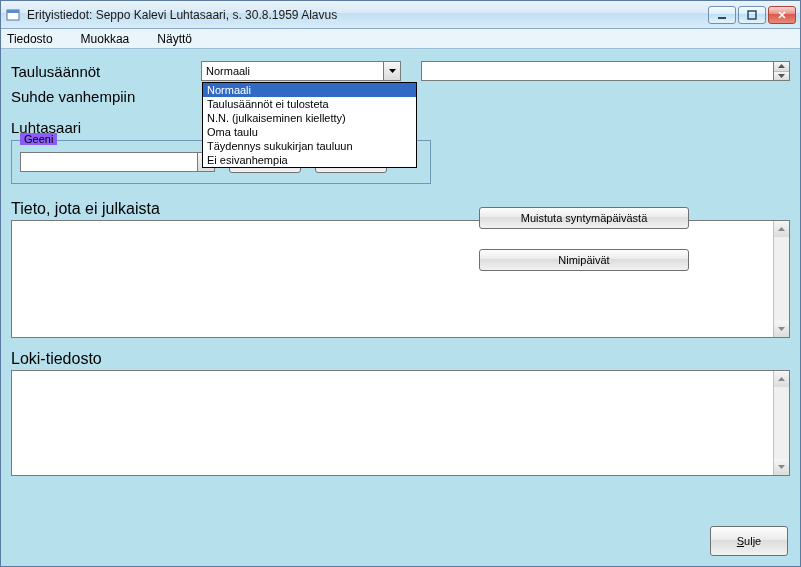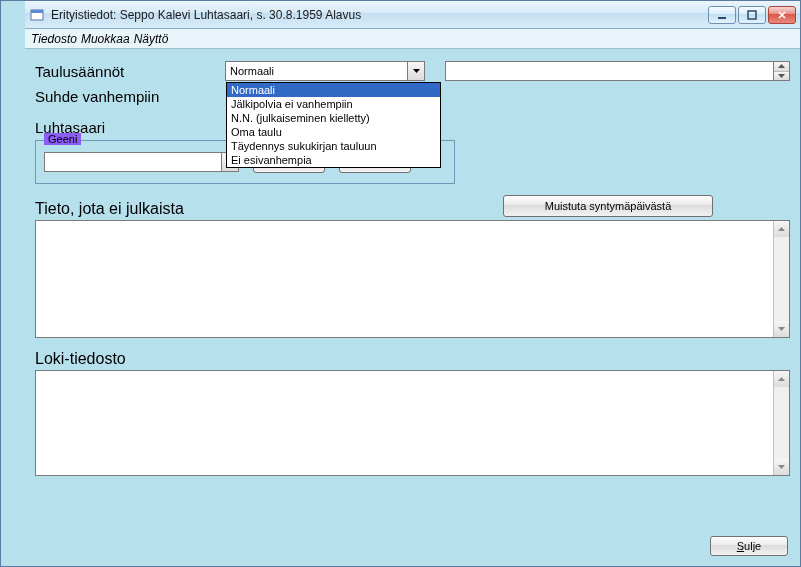--- a/index.html
+++ b/index.html
@@ -1,28 +1,28 @@
 <!DOCTYPE html>
 <html><head>
 <meta charset="utf-8">
 <style>
   * { box-sizing: border-box; }
   html, body { margin:0; padding:0; font-family: "Segoe UI", Tahoma, sans-serif; font-size:11px; color:#000; }
   body { background:#fff; }
-  .window { width:801px; height:567px; border:1px solid #5a7aa0; background:#b7e0ed; position:relative; display:flex; flex-direction:column;padding-left:24px; }
+  .window { width:801px; height:567px; border:1px solid #5a7aa0; background:#b7e0ed; position:relative; display:flex; flex-direction:column; }
   
   .titlebar { height:28px; background:linear-gradient(#eaf4fb,#d7eaf7 45%,#c4dff2 46%,#d7ecf8); display:flex; align-items:center; padding:0 4px; border-bottom:1px solid #8aa9c7; }
   .titlebar .app-icon { width:16px; height:16px; margin-right:6px; display:inline-flex; align-items:center; justify-content:center; }
   .titlebar .title-text { flex:1; font-size:12px; color:#1a1a1a; white-space:nowrap; overflow:hidden; }
   .win-buttons { display:flex; gap:2px; }
   .win-btn { width:28px; height:18px; border:1px solid #6f90af; border-radius:3px; background:linear-gradient(#f6fbff,#dbeefa 45%,#bfe0f2 46%,#e6f3fb); display:flex; align-items:center; justify-content:center; cursor:default; }
   .win-btn.close { background:linear-gradient(#f8d7d3,#e98b82 45%,#d95a4c 46%,#e9897e); border-color:#a94438; }
   .win-btn svg { display:block; }
   
-  .menubar { height:20px; background:#eaf4fb; border-bottom:1px solid #9cbcd4; display:flex; align-items:center; padding:0 6px; gap:4px; font-size:12px;font-style:italic; }
+  .menubar { height:20px; background:#eaf4fb; border-bottom:1px solid #9cbcd4; display:flex; align-items:center; padding:0 6px; gap:28px; font-size:12px; }
   .menubar .menu-item { cursor:default; }
   
   .content { flex:1; background:#b7e0ed; padding:8px 10px 10px 10px; position:relative; }
   .row { display:flex; align-items:center; margin-bottom:4px; }
   .label { width:190px; font-size:15px; }
   
   .combo { position:relative; display:inline-flex; align-items:center; background:#fff; border:1px solid #7a7a7a; height:20px; }
   .combo.main { width:200px; }
   .combo .combo-text { flex:1; padding:0 4px; font-size:11px; overflow:hidden; white-space:nowrap; }
   .combo .combo-btn { width:17px; height:18px; border-left:1px solid #7a7a7a; background:linear-gradient(#f6f6f6,#dcdcdc); display:flex; align-items:center; justify-content:center; }
@@ -35,34 +35,34 @@
   .spinners { width:16px; border:1px solid #7a7a7a; border-left:none; display:flex; flex-direction:column; }
   .spin-btn { flex:1; background:linear-gradient(#f6f6f6,#dcdcdc); display:flex; align-items:center; justify-content:center; border-bottom:1px solid #bbb; }
   .spin-btn:last-child { border-bottom:none; }
   
   .fieldset { border:1px solid #6f98b7; padding:10px 8px 10px 8px; margin-top:2px; width:420px; position:relative; }
   .fieldset .legend { position:absolute; top:-8px; left:8px; background:#8b5cf6; padding:0 4px; font-size:11px; }
   .fieldset-row { display:flex; align-items:center; gap:14px; }
   .fieldset .combo { width:195px; }
   .std-btn { min-width:72px; height:22px; background:linear-gradient(#fdfdfd,#ebebeb 45%,#dcdcdc 46%,#f2f2f2); border:1px solid #707070; border-radius:3px; font-size:11px; padding:0 14px; cursor:default; }
   .wide-btn { width:210px; height:22px; background:linear-gradient(#fdfdfd,#ebebeb 45%,#dcdcdc 46%,#f2f2f2); border:1px solid #707070; border-radius:3px; font-size:11px; cursor:default; }
-  .right-buttons { position:absolute; left:478px; top:146px; display:flex; flex-direction:column; gap:20px; }
+  .right-buttons { position:absolute; left:478px; top:158px; display:flex; flex-direction:column; gap:20px; }
   
   .section-label { font-size:16px; margin:12px 0 2px 0; }
   
   .textarea-wrap { display:flex; border:1px solid #7a7a7a; background:#fff; }
   .textarea { flex:1; background:#fff; border:none; resize:none; font-family:inherit; font-size:11px; padding:2px; outline:none; }
   .ta1 { height:118px; }
   .ta2 { height:106px; }
   .scroll-spinners { width:16px; display:flex; flex-direction:column; }
   .scroll-spinners .sp { height:16px; background:linear-gradient(#f6f6f6,#dcdcdc); border-left:1px solid #c0c0c0; display:flex; align-items:center; justify-content:center; }
   .scroll-spinners .filler { flex:1; background:#f0f0f0; border-left:1px solid #c0c0c0; }
   
   .bottom-bar { position:absolute; right:12px; bottom:10px; }
-  .close-btn { width:78px; height:20px; background:linear-gradient(#fdfdfd,#ebebeb 45%,#dcdcdc 46%,#f2f2f2); border:1px solid #707070; border-radius:3px; font-size:11px; cursor:default; }
+  .close-btn { width:78px; height:30px; background:linear-gradient(#fdfdfd,#ebebeb 45%,#dcdcdc 46%,#f2f2f2); border:1px solid #707070; border-radius:3px; font-size:11px; cursor:default; }
   .underline-first::first-letter { text-decoration:underline; }
 </style>
 </head>
 <body>
 
 <div class="window">
 
   <div class="titlebar">
     <span class="app-icon">
       <svg width="14" height="14" viewBox="0 0 14 14">
@@ -104,21 +104,21 @@
       <div class="combo main">
         <span class="combo-text">Normaali</span>
         <span class="combo-btn">
           <svg width="7" height="4" viewBox="0 0 7 4">
               <polygon points="0,0 7,0 3.5,4" fill="#000"></polygon>
             </svg>
         </span>
 
         <div class="dropdown-list">
           <div class="opt selected">Normaali</div>
-          <div class="opt">Jälkipolvia ei vanhempiin</div>
+          <div class="opt">Taulusäännöt ei tulosteta</div>
           <div class="opt">N.N. (julkaiseminen kielletty)</div>
           <div class="opt">Oma taulu</div>
           <div class="opt">Täydennys sukukirjan tauluun</div>
           <div class="opt">Ei esivanhempia</div>
         </div>
       </div>
       <div class="right-field">
         <div class="textfield"></div>
         <div class="spinners">
           <div class="spin-btn">
@@ -154,20 +154,21 @@
               </svg>
           </span>
         </div>
         <button class="std-btn">Uusi</button>
         <button class="std-btn">Poista</button>
       </div>
     </div>
 
     <div class="right-buttons">
       <button class="wide-btn">Muistuta syntymäpäivästä</button>
+      <button class="wide-btn">Nimipäivät</button>
     </div>
 
     <div class="section-label" style="margin-top:16px;">Tieto, jota ei julkaista</div>
     <div class="textarea-wrap ta1">
       <textarea class="textarea" style=""></textarea>
       <div class="scroll-spinners">
         <div class="sp">
             <svg width="7" height="4" viewBox="0 0 7 4">
               <polygon points="3.5,0 7,4 0,4" fill="#888"></polygon>
             </svg>

